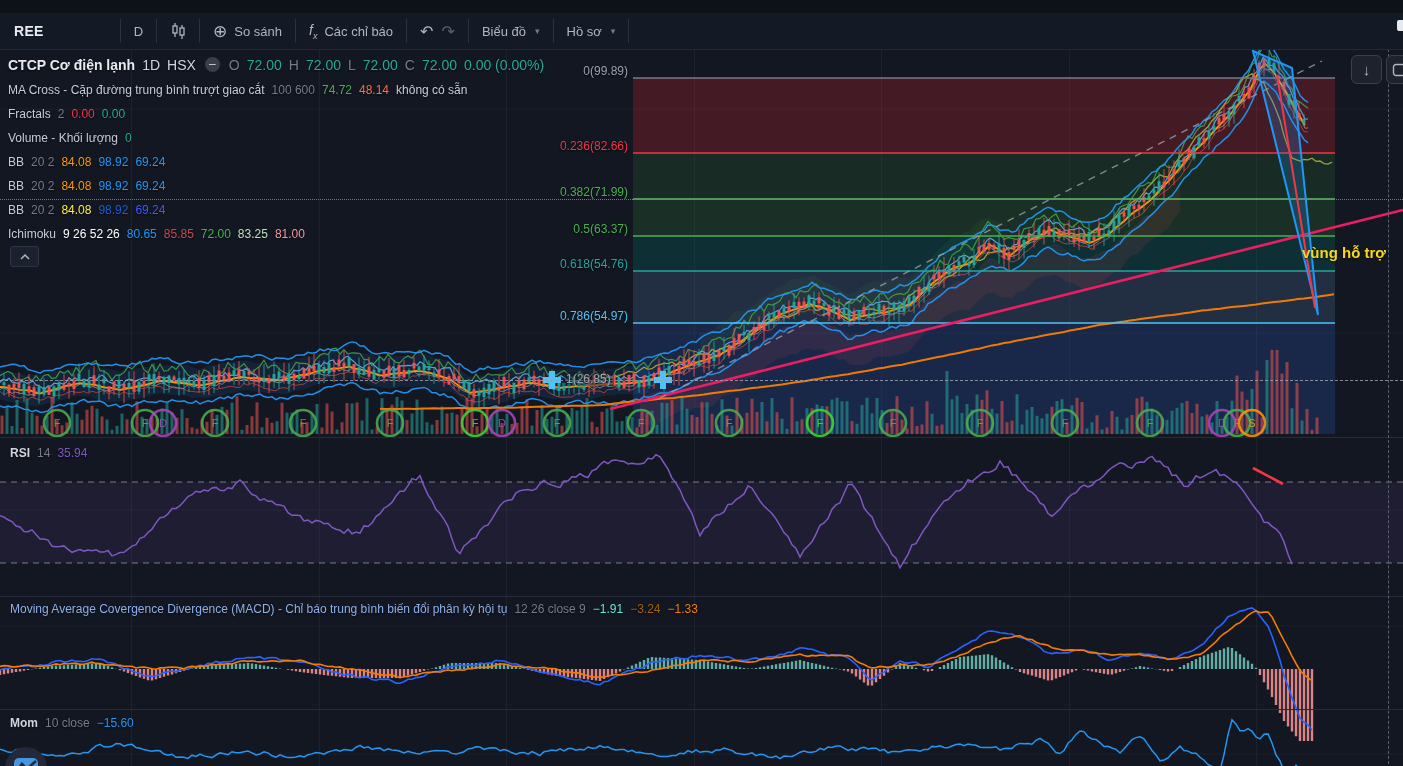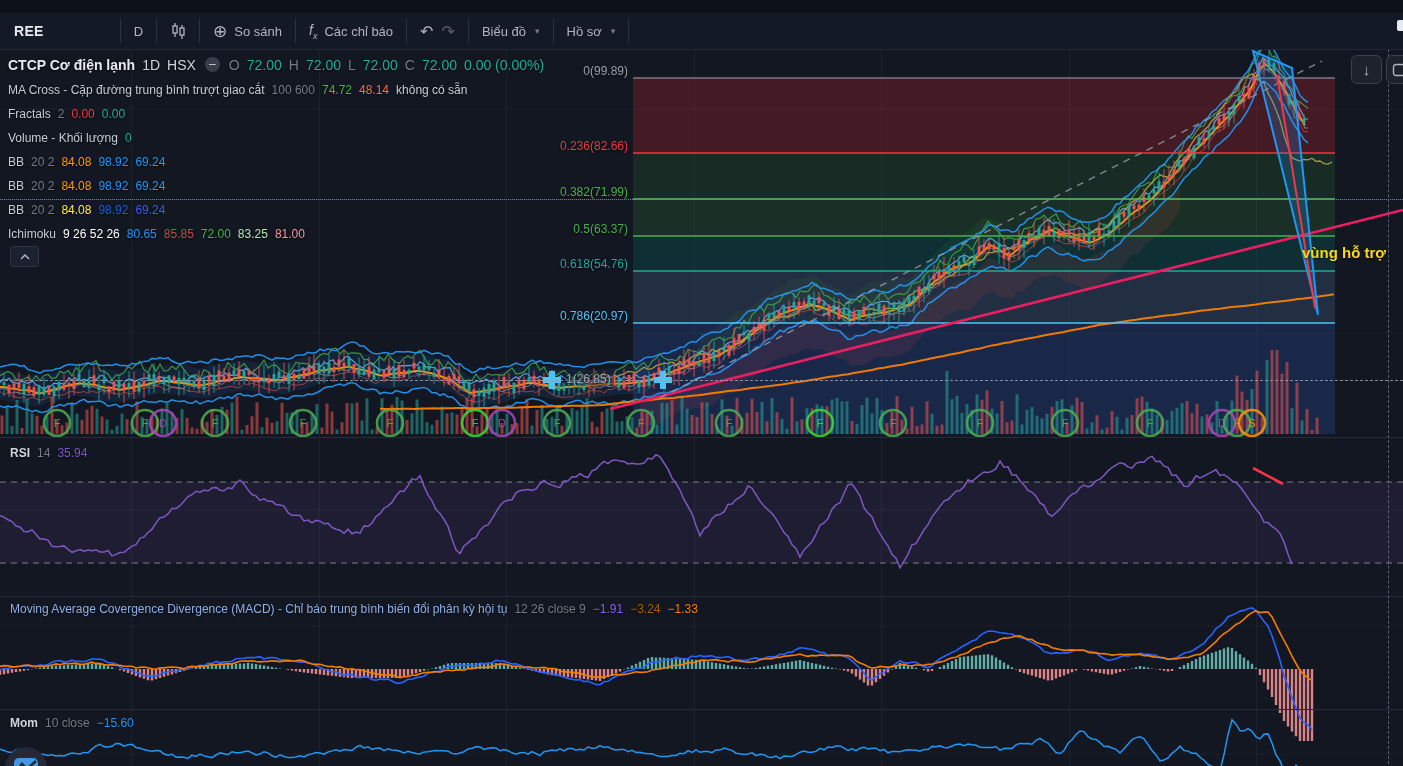--- a/index.html
+++ b/index.html
@@ -272,37 +272,37 @@
   </div>
 
   <div class="pane-legend" id="rsi-legend" style="top:433px;justify-content:center;">
       <span class="lg-part" style="color: rgb(209, 212, 220); font-weight: bold;">RSI</span>
       <span class="lg-part" style="color: rgb(120, 123, 134);">14</span>
       <span class="lg-part" style="color: rgb(126, 87, 194);">35.94</span>
     </div>
   <div class="pane-legend" id="macd-legend" style="top:589px;">
       <span class="lg-part" style="color: rgb(143, 176, 232);">Moving Average Covergence Divergence (MACD) - Chỉ báo trung bình biến đổi phân kỳ hội tụ</span>
       <span class="lg-part" style="color: rgb(120, 123, 134);">12 26 close 9</span>
-      <span class="lg-part" style="color: #8b5cf6;">−1.91</span>
+      <span class="lg-part" style="color: #5eead4;">−1.91</span>
       <span class="lg-part" style="color: #a16207;">−3.24</span>
       <span class="lg-part" style="color: rgb(245, 124, 0);">−1.33</span>
     </div>
   <div class="pane-legend" id="mom-legend" style="top:703px;">
       <span class="lg-part" style="color: rgb(209, 212, 220); font-weight: bold;">Mom</span>
       <span class="lg-part" style="color: rgb(120, 123, 134);">10 close</span>
       <span class="lg-part" style="color: rgb(33, 150, 243);">−15.60</span>
     </div>
 
   <div id="fib-labels">
       <div class="fib-label" style="left: 503px; top: 51px; color: rgb(154, 160, 171);">0(99.89)</div>
       <div class="fib-label" style="left: 503px; top: 126px; color: rgb(242, 54, 69);">0.236(82.66)</div>
       <div class="fib-label" style="left: 503px; top: 172px; color: rgb(76, 175, 80);">0.382(71.99)</div>
       <div class="fib-label" style="left: 503px; top: 209px; color: rgb(76, 175, 80);">0.5(63.37)</div>
       <div class="fib-label" style="left: 503px; top: 244px; color: rgb(38, 166, 154);">0.618(54.76)</div>
-      <div class="fib-label" style="left: 503px; top: 296px; color: rgb(79, 195, 247);">0.786(20.97)</div>
+      <div class="fib-label" style="left: 503px; top: 296px; color: rgb(79, 195, 247);">0.786(54.97)</div>
     </div>
 
   <div id="annotation" style="left: 1302px; top: 231px; color: rgb(248, 215, 28);">vùng hỗ trợ</div>
 
   <div class="fl-btn" style="left:1351px;top:42px;width:29px;height:27px;">
     <span>↓</span>
   </div>
   <div class="fl-btn" style="left:1386px;top:42px;width:24px;height:27px;">
     <svg width="14" height="14" viewBox="0 0 14 14">
       <rect x="1.5" y="1.5" width="11" height="11" rx="2.5" fill="none" stroke="#b2b5be" stroke-width="1.4"></rect>

